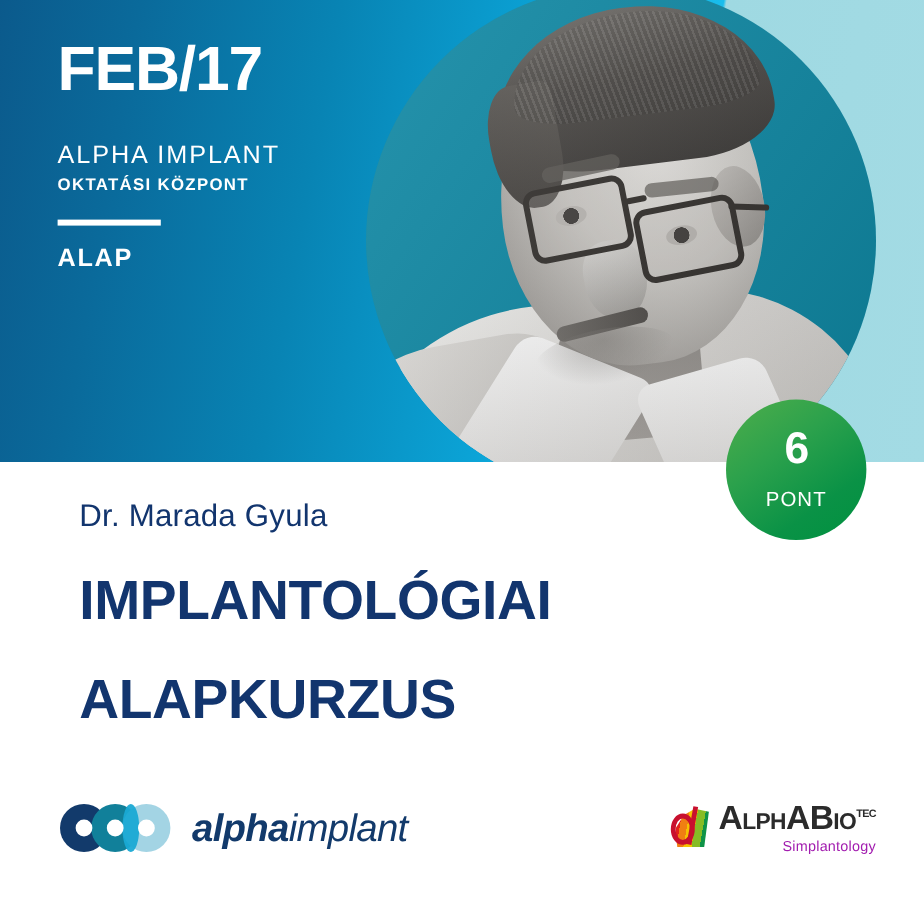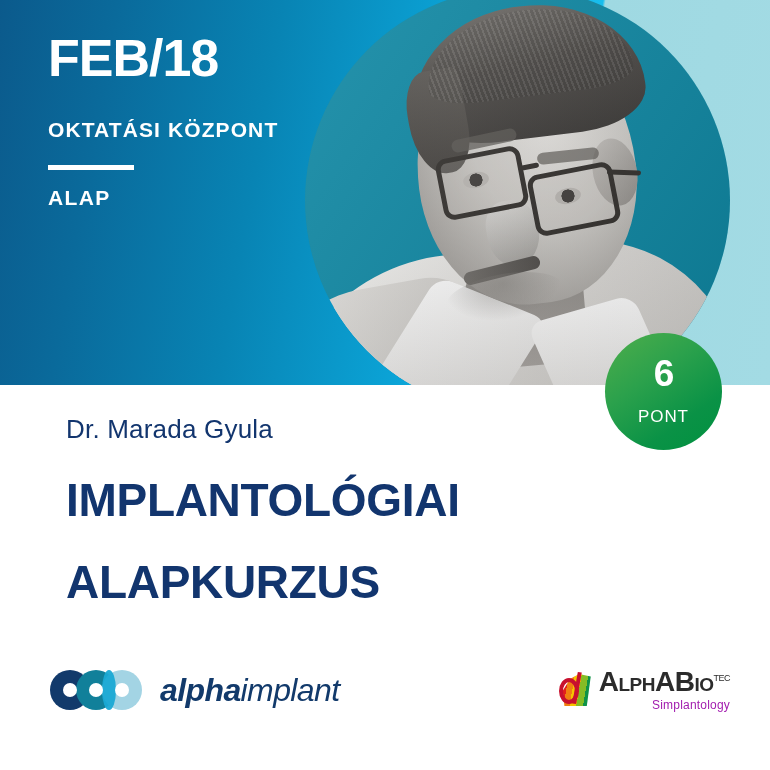--- a/index.html
+++ b/index.html
@@ -172,21 +172,21 @@
   #header-text { position:absolute; left:48px; top:32px; }
   #event-date {
     font-size:52px; font-weight:bold; color:#ffffff;
     letter-spacing:-1px; line-height:1; margin-bottom:32px;
   }
   #org-line1 {
     font-size:21px; color:#ffffff; letter-spacing:1.6px;
     line-height:1.32; font-weight:400;
   }
   #org-line2 {
-    font-size:21px; color:#ffffff; letter-spacing:1.1px;
+    font-size:14px; color:#ffffff; letter-spacing:1.1px;
     line-height:1.32; font-weight:bold;
   }
   #divider {
     width:86px; height:5px; background:#ffffff;
     margin:21px 0 16px 0;
   }
   #level-label {
     font-size:21px; color:#ffffff; font-weight:bold; letter-spacing:1.4px;
   }
 
@@ -277,21 +277,21 @@
   #ab-d-stem {
     position:absolute; left:16px; top:0; width:4px; height:32px;
     background:#c8102e; transform:rotate(10deg);
   }
   #ab-text { margin-left:6px; }
   #ab-name {
     font-size:28px; color:#2b2b2b; font-weight:bold;
     letter-spacing:-.5px; line-height:1; white-space:nowrap;
   }
   .ab-small { font-size:19px; }
-  #ab-tec { font-size:9px; font-weight:normal; vertical-align:super; }
+  #ab-tec { font-size:9px; font-weight:bold; vertical-align:super; }
   #ab-tagline {
     font-size:12px; color:#a21caf; letter-spacing:.2px;
     text-align:right; margin-top:2px;
   }
 </style>
 </head>
 <body>
 
 <div id="header-band">
   <div id="header-gradient"></div>
@@ -317,21 +317,22 @@
       <div class="pt" id="pt-glass-r"></div>
       <div class="pt" id="pt-bridge"></div>
       <div class="pt" id="pt-temple"></div>
       <div class="pt" id="pt-mouth"></div>
       <div class="pt" id="pt-chin"></div>
       <div class="pt" id="pt-shade-overlay"></div>
     </div>
   </div>
 
   <div id="header-text">
-    <div id="event-date">FEB/18</div>
+    <div id="event-date">FEB/17</div>
+    <div id="org-line1">ALPHA IMPLANT</div>
     <div id="org-line2">OKTATÁSI KÖZPONT</div>
     <div id="divider"></div>
     <div id="level-label">ALAP</div>
   </div>
 </div>
 
 <div id="point-badge">
   <div id="point-value">6</div>
   <div id="point-unit">PONT</div>
 </div>

